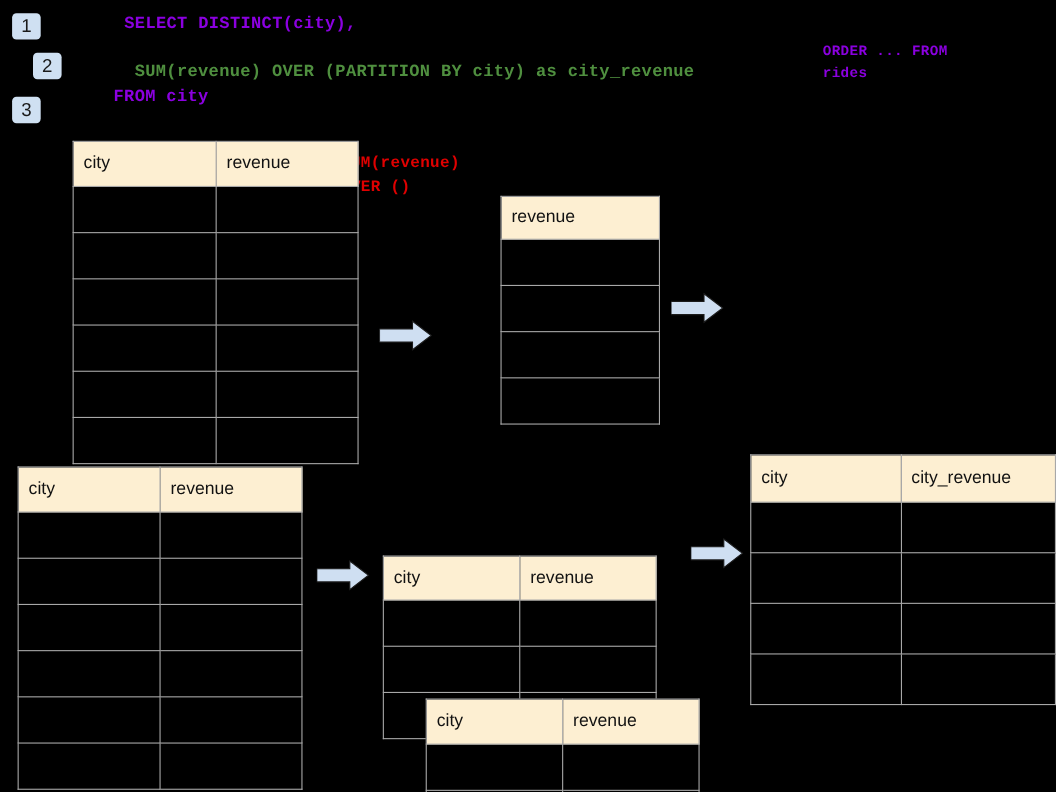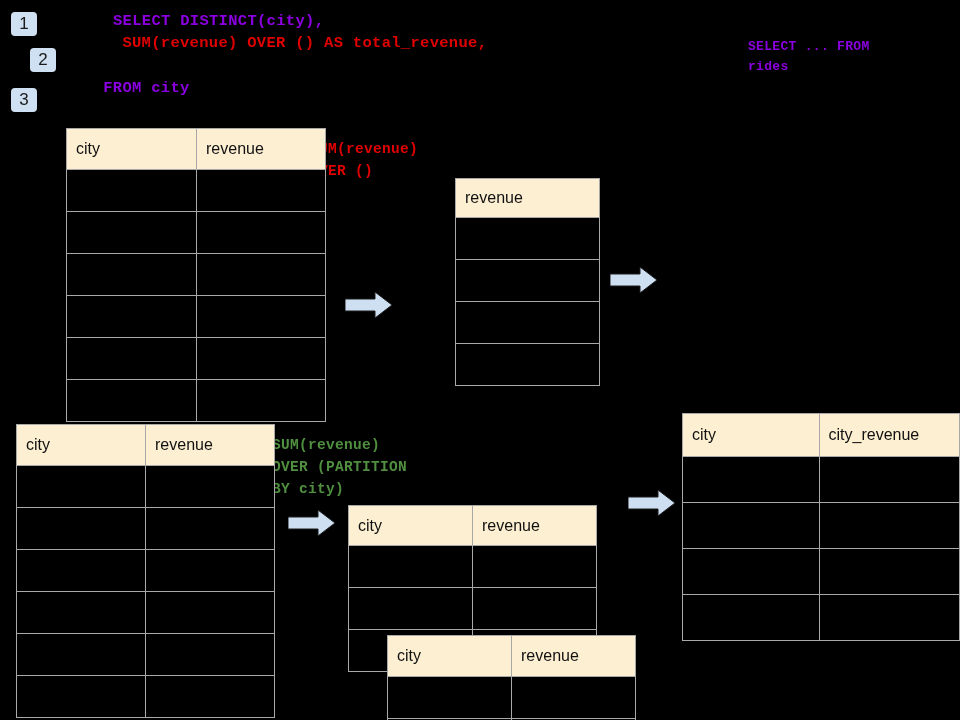--- a/index.html
+++ b/index.html
@@ -91,32 +91,29 @@
 </head>
 <body>
 
 <div id="canvas">
 
   <div class="badge" style="left:11px; top:12px;">1</div>
   <div class="badge" style="left:30px; top:48px;">2</div>
   <div class="badge" style="left:11px; top:88px;">3</div>
 
   <div class="sql sql-purple" style="left:84px; top:12px;margin-left:29px;">SELECT DISTINCT(city),</div>
-  <div class="sql sql-red" style="left:84px; top:34px;">    SUM(revenue) OVER () AS total_revenue,</div>
+  <div class="sql sql-green" style="left:84px; top:56px;">    SUM(revenue) OVER (PARTITION BY city) as city_revenue</div>
   <div class="sql sql-purple" style="left:84px; top:79px;">  FROM city</div>
 
-  <div class="anno anno-purple" style="left:748px; top:37px;">SELECT ... FROM
+  <div class="anno anno-purple" style="left:748px; top:37px;">ORDER ... FROM
 rides</div>
 
   <div class="anno anno-red" style="left:310px; top:138px;">SUM(revenue)
 OVER ()</div>
 
-  <div class="anno anno-green" style="left:272px; top:434px;">SUM(revenue)
-OVER (PARTITION
-BY city)</div>
 
   <table class="tbl" style="left:66px; top:128px;">
     <thead>
       <tr>
         <th style="width:120px; height:40px;">city</th>
         <th style="width:119px; height:40px;">revenue</th>
       </tr>
     </thead>
     <tbody>
       <tr>

